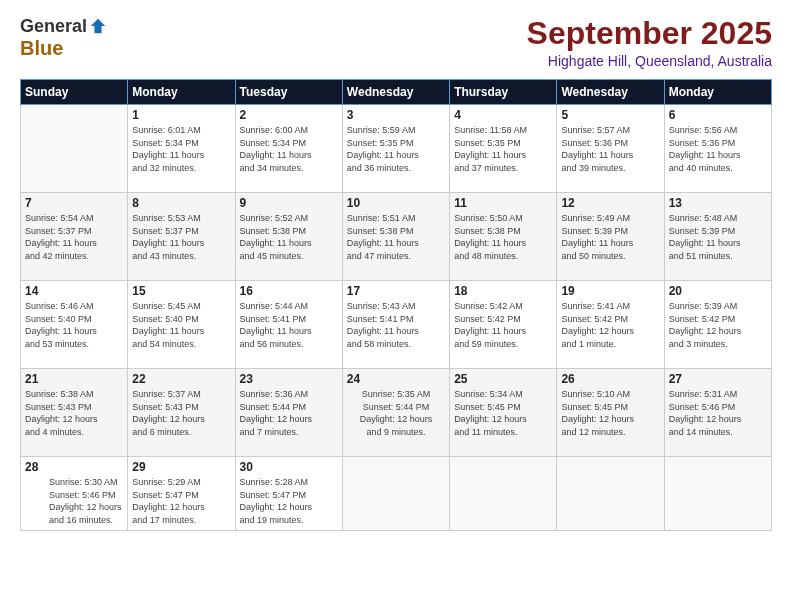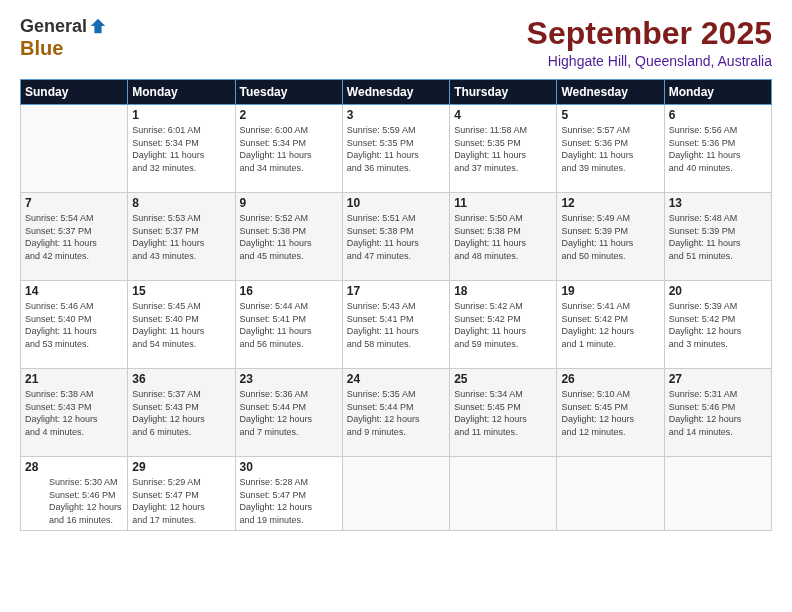--- a/index.html
+++ b/index.html
@@ -289,36 +289,36 @@
         </tr>
         <tr class="row-alt">
           <td>
             <span class="day-number">21</span>
             <div class="day-info" style="white-space: pre-line;">Sunrise: 5:38 AM
 Sunset: 5:43 PM
 Daylight: 12 hours
 and 4 minutes.</div>
           </td>
           <td>
-            <span class="day-number">36</span>
+            <span class="day-number">22</span>
             <div class="day-info" style="white-space: pre-line;">Sunrise: 5:37 AM
 Sunset: 5:43 PM
 Daylight: 12 hours
 and 6 minutes.</div>
           </td>
           <td>
             <span class="day-number">23</span>
             <div class="day-info" style="white-space: pre-line;">Sunrise: 5:36 AM
 Sunset: 5:44 PM
 Daylight: 12 hours
 and 7 minutes.</div>
           </td>
           <td>
             <span class="day-number">24</span>
-            <div class="day-info" style="white-space: pre-line;">Sunrise: 5:35 AM
+            <div class="day-info" style="white-space: pre-line; text-align: center;">Sunrise: 5:35 AM
 Sunset: 5:44 PM
 Daylight: 12 hours
 and 9 minutes.</div>
           </td>
           <td>
             <span class="day-number">25</span>
             <div class="day-info" style="white-space: pre-line;">Sunrise: 5:34 AM
 Sunset: 5:45 PM
 Daylight: 12 hours
 and 11 minutes.</div>

